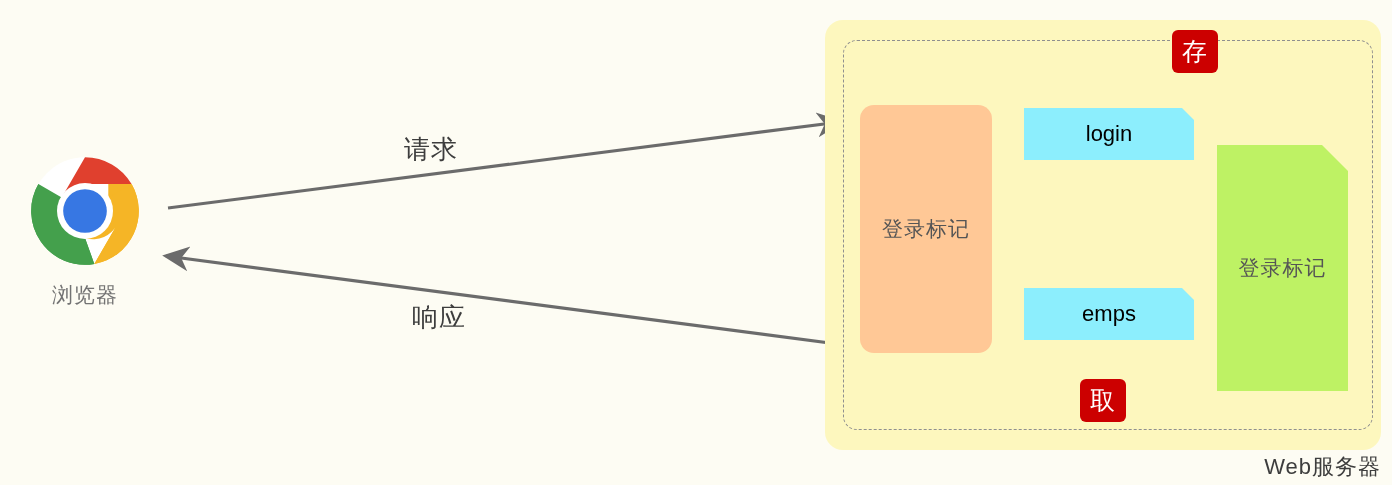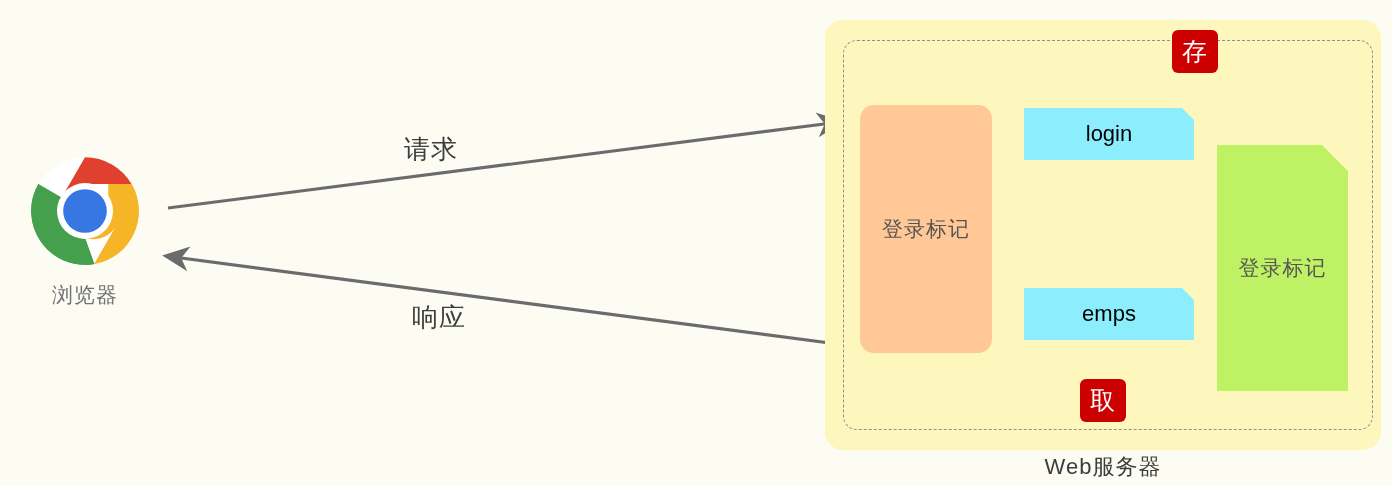--- a/index.html
+++ b/index.html
@@ -78,21 +78,21 @@
     height: 390px;
     border: 1.4px dashed #8f8f8f;
     border-radius: 14px;
     box-sizing: border-box;
   }
   .server-caption {
     position: absolute;
     left: 825px;
     top: 452px;
     width: 556px;
-    text-align: center;
+    text-align: right;
     font-size: 22px;
     color: #3d3d3d;
     letter-spacing: 1px;
   }
 
   
   .interceptor {
     position: absolute;
     left: 860px;
     top: 105px;

